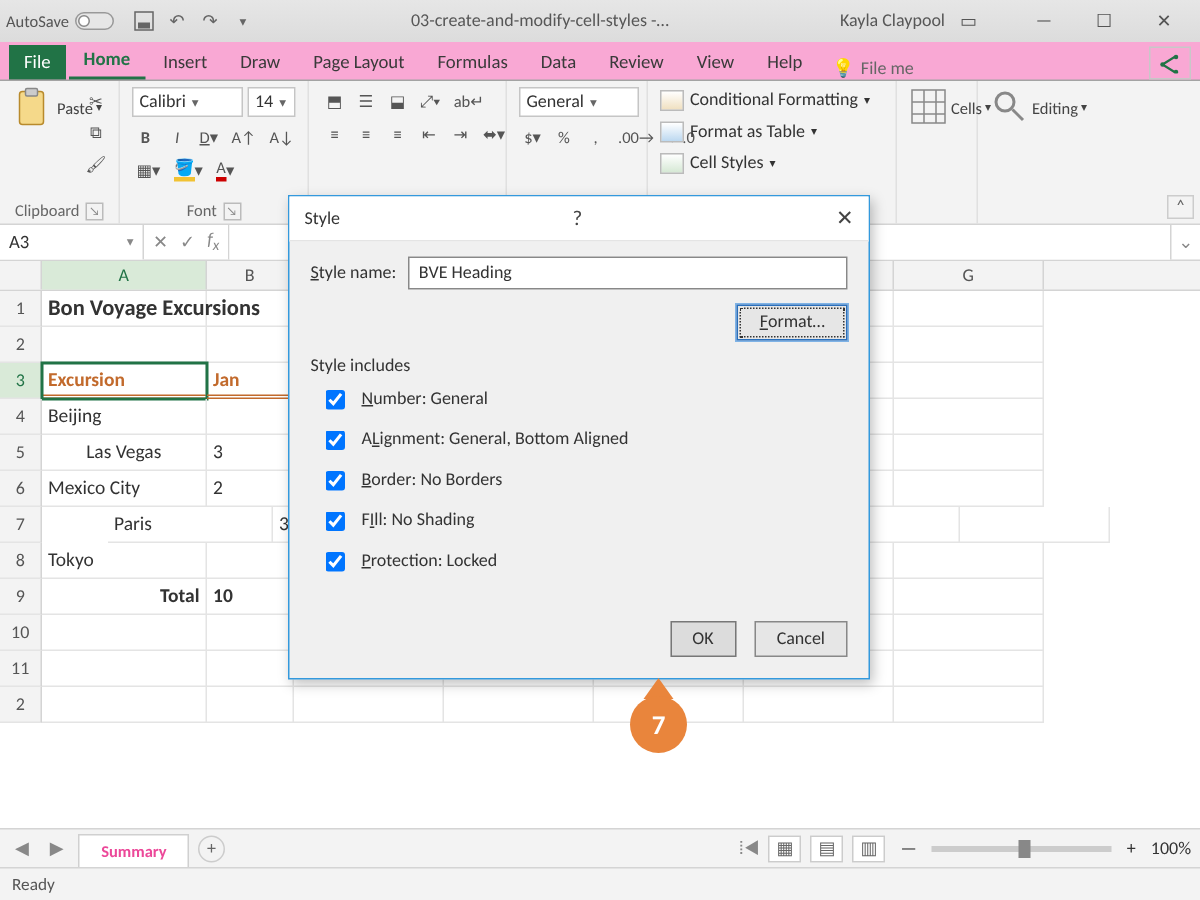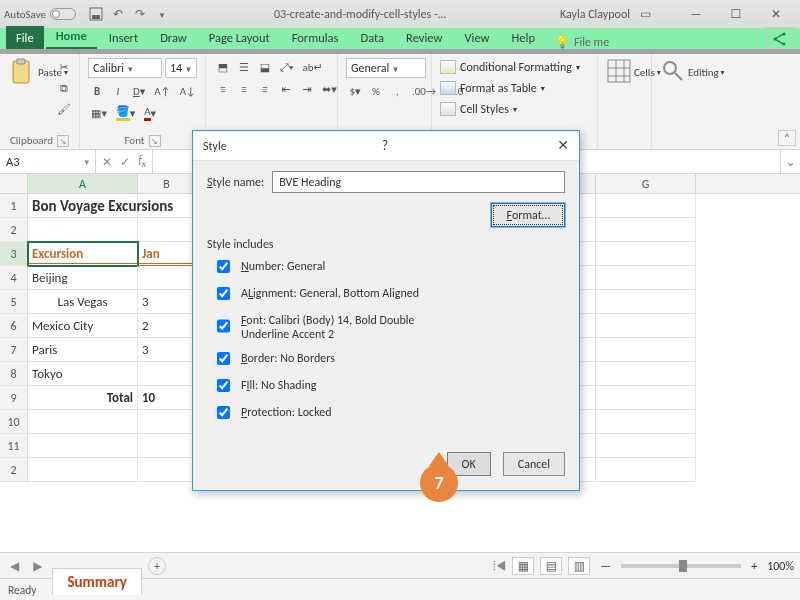--- a/index.html
+++ b/index.html
@@ -11,21 +11,21 @@
   .toggle { width:26px; height:12px; border:1px solid #999; border-radius:7px; position:relative; background:#e6e6e6; }
   .toggle .knob { width:8px;height:8px;border:1px solid #888;border-radius:50%;position:absolute;left:1px;top:1px;background:#fff; }
   .qat { display:flex; gap:6px; align-items:center; }
   .qat .ic { width:16px;height:16px; display:flex;align-items:center;justify-content:center;color:#666; }
   .titlebar .doc { flex:1; text-align:center; font-size:12px; color:#575757; white-space:nowrap; overflow:hidden; }
   .titlebar .user { font-size:12px; color:#575757; margin:0 10px; }
   .winbtns { display:flex; }
   .winbtn { width:40px; height:28px; display:flex;align-items:center;justify-content:center; color:#555; }
 
   
-  .tabs { height:26px; display:flex; align-items:flex-end; padding:0 6px; background:#86efac; border-bottom:5px solid #a3a3a3; gap:2px; }
+  .tabs { height:26px; display:flex; align-items:flex-end; padding:0 6px; background:#f9a8d4; border-bottom:1px solid #a3a3a3; gap:2px; }
   .tab { padding:4px 10px; font-size:12.5px; color:#3a3a3a; cursor:pointer; }
   .tab.file { color:#fff; background:#217346; }
   .tab.active { border-bottom:2px solid #217346; font-weight:600; color:#217346; }
   .tell { margin-left:8px; display:flex; align-items:center; gap:4px; color:#666; }
   .tabs .share { margin-left:auto; width:28px; height:22px; border:1px solid #c8c8c8; display:flex;align-items:center;justify-content:center; color:#217346; }
 
   
   .ribbon { height:96px; background:#f3f3f3; border-bottom:1px solid #d4d4d4; display:flex; position:relative; }
   .group { border-right:1px solid #e0e0e0; padding:4px 8px 2px 8px; display:flex; flex-direction:column; justify-content:space-between; }
   .group .body { display:flex; gap:4px; align-items:flex-start; flex:1; }
@@ -61,21 +61,21 @@
   .rw { display:flex; height:24px; }
   .rh { width:28px; border-right:1px solid #d4d4d4; border-bottom:1px solid #e4e4e4; background:#f3f3f3; text-align:center; font-size:12px; color:#555; line-height:24px; }
   .rh.active { background:#d9ead8; color:#217346; }
   .cell { border-right:1px solid #e4e4e4; border-bottom:1px solid #e4e4e4; padding:0 4px; line-height:24px; font-size:13px; overflow:hidden; white-space:nowrap; }
   .hdr3 { font-weight:700; color:#c26a2c; border-bottom:3px double #c26a2c; }
   .selcell { outline:2px solid #217346; outline-offset:-1px; }
 
   
   .sheetbar { height:26px; background:#f3f3f3; border-top:1px solid #d4d4d4; display:flex; align-items:center; padding:0 6px; gap:6px; }
   .navarr { color:#888; padding:0 4px; }
-  .stab { padding:4px 14px; border:1px solid #d0d0d0; border-bottom:none; background:#fff; font-size:15px; color:#c2410c; font-weight:600; position:relative; top:16px; }
+  .stab { padding:4px 14px; border:1px solid #d0d0d0; border-bottom:none; background:#fff; font-size:11px; color:#ec4899; font-weight:600; position:relative; top:1px; }
   .addsh { width:18px;height:18px;border:1px solid #ccc;border-radius:50%;display:flex;align-items:center;justify-content:center;color:#666; }
   .sheetbar .right { margin-left:auto; display:flex; align-items:center; gap:6px; }
   .viewbtn { width:22px;height:18px;border:1px solid #ccc; background:#fff; display:flex;align-items:center;justify-content:center;color:#666; }
   .slider { width:120px; height:4px; background:#ccc; position:relative; }
   .slider .thumb { width:8px;height:12px;background:#888;position:absolute;left:58px;top:-4px; }
 
   
   .status { height:22px; background:#f3f3f3; border-top:1px solid #d4d4d4; display:flex; align-items:center; padding:0 8px; font-size:11.5px; color:#555; }
 
   
@@ -411,21 +411,21 @@
         <div class="cell" style="width: 110px;">Mexico City</div>
         <div class="cell" style="width: 58px;">2</div>
         <div class="cell" style="width: 100px;"></div>
         <div class="cell" style="width: 100px;"></div>
         <div class="cell" style="width: 100px;"></div>
         <div class="cell" style="width: 100px;"></div>
         <div class="cell" style="width: 100px;"></div>
       </div>
       <div class="rw">
         <div class="rh">7</div>
-        <div class="cell" style="width: 110px;">Paris</div>
+        <div class="cell" style="width: 110px; margin-left: 44px;">Paris</div>
         <div class="cell" style="width: 58px;">3</div>
         <div class="cell" style="width: 100px;"></div>
         <div class="cell" style="width: 100px;"></div>
         <div class="cell" style="width: 100px;"></div>
         <div class="cell" style="width: 100px;"></div>
         <div class="cell" style="width: 100px;"></div>
       </div>
       <div class="rw">
         <div class="rh">8</div>
         <div class="cell" style="width: 110px;">Tokyo</div>
@@ -526,24 +526,20 @@
       <label class="chk">
           <input type="checkbox" checked="" style="">
           <span><span class="und">N</span>umber: General</span>
         </label>
       <label class="chk">
           <input type="checkbox" checked="" style="">
           <span>A<span class="und">L</span>ignment: General, Bottom Aligned</span>
         </label>
       <label class="chk">
           <input type="checkbox" checked="" style="">
-          <span><span class="und">F</span>ont: Calibri (Body) 14, Bold Double<br>Underline Accent 2</span>
-        </label>
-      <label class="chk">
-          <input type="checkbox" checked="" style="">
           <span><span class="und">B</span>order: No Borders</span>
         </label>
       <label class="chk">
           <input type="checkbox" checked="" style="">
           <span>F<span class="und">I</span>ll: No Shading</span>
         </label>
       <label class="chk">
           <input type="checkbox" checked="" style="">
           <span><span class="und">P</span>rotection: Locked</span>
         </label>

